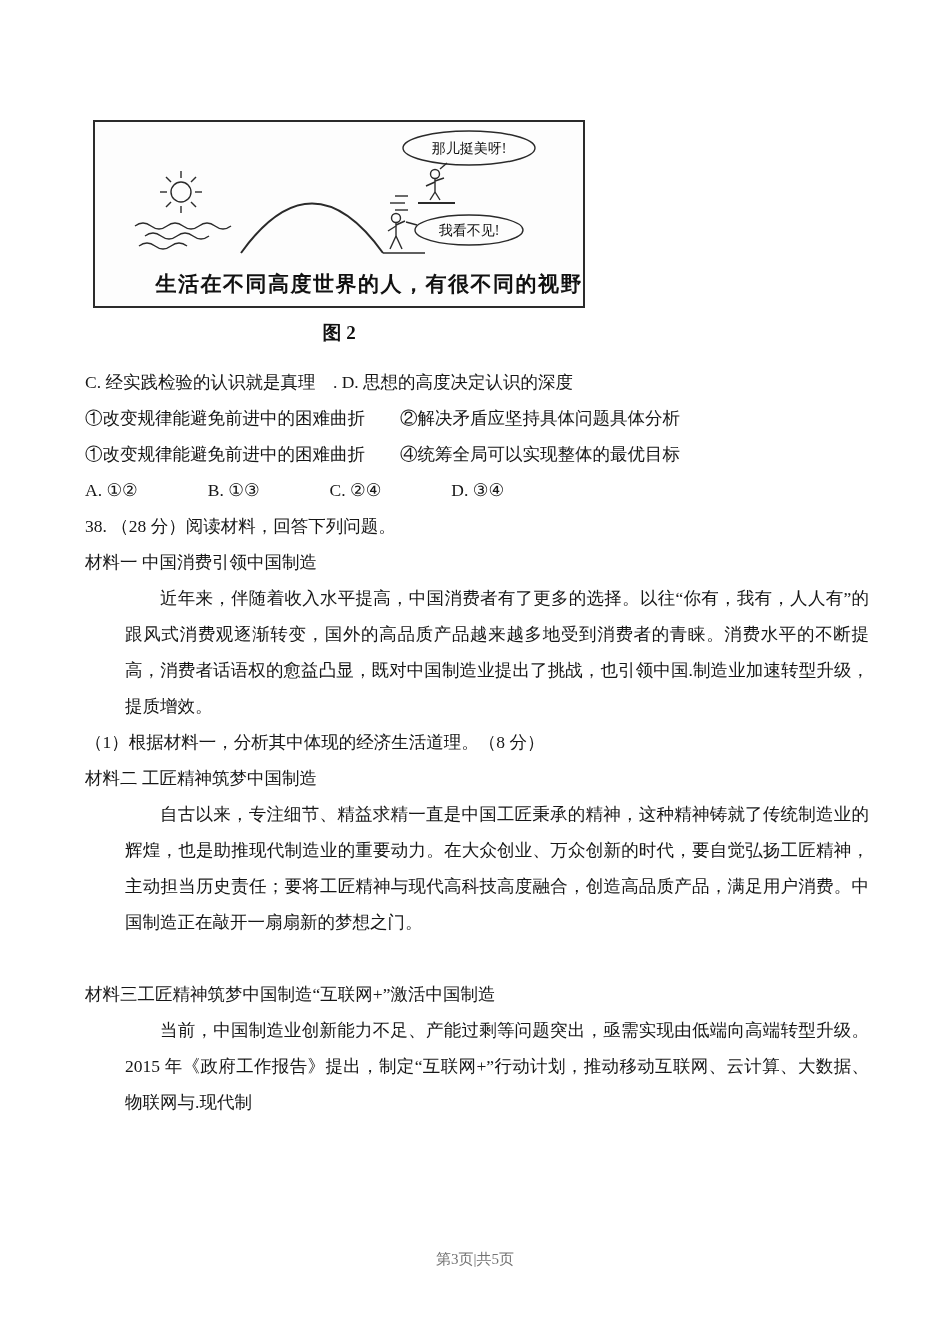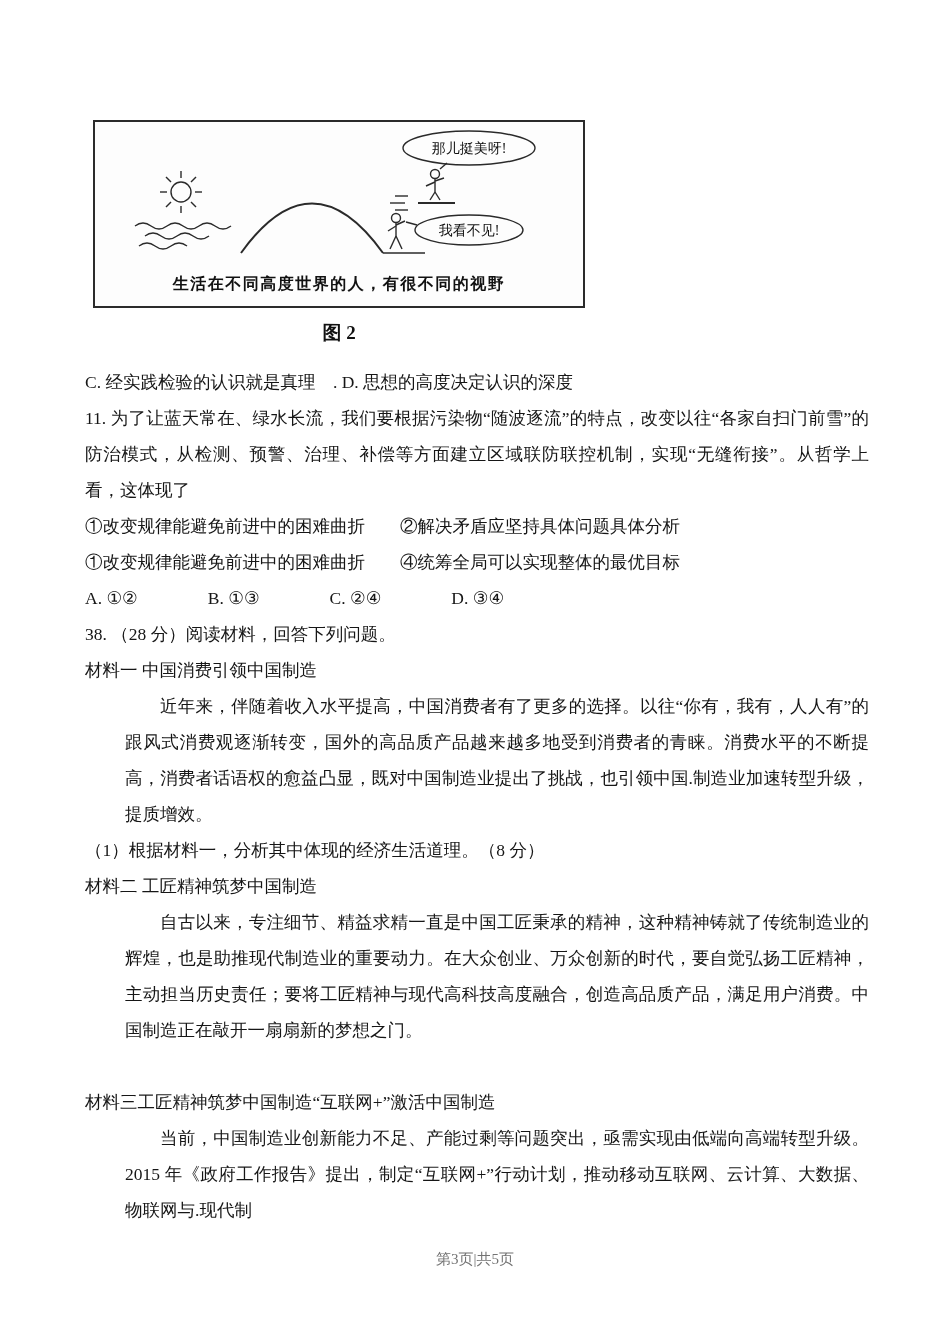--- a/index.html
+++ b/index.html
@@ -24,24 +24,24 @@
   
   .figure-block { margin-left: 8px; width: 492px; }
   .figure-box {
     width: 492px;
     height: 188px;
     border: 2px solid #2b2b2b;
     background: #fdfdfd;
   }
   .figure-art { display: block; }
   .figure-caption {
-    font-size: 16px;
+    font-size: 21px;
     font-weight: bold;
     letter-spacing: 1.5px;
-    text-align: center;
+    text-align: right;
     line-height: 44px;
     color: #111;
     white-space: nowrap;
   }
   .figure-label {
     width: 492px;
     text-align: center;
     font-size: 19px;
     font-weight: bold;
     line-height: 34px;
@@ -141,21 +141,20 @@
           <text x="374" y="31" text-anchor="middle" font-size="14" fill="#111">那儿挺美呀!</text>
           <text x="374" y="113" text-anchor="middle" font-size="14" fill="#111">我看不见!</text>
         </svg>
         <div class="figure-caption">生活在不同高度世界的人，有很不同的视野</div>
       </div>
       <div class="figure-label">图 2</div>
     </div>
 
     <div class="para nojust">C. 经实践检验的认识就是真理　. D. 思想的高度决定认识的深度</div>
 
-    <div class="para">11. 为了让蓝天常在、绿水长流，我们要根据污染物“随波逐流”的特点，改变以往“各家自扫门前雪”的防治模式，从检测、预警、治理、补偿等方面建立区域联防联控机制，实现“无缝衔接”。从哲学上看，这体现了</div>
     <div class="para nojust">①改变规律能避免前进中的困难曲折　　②解决矛盾应坚持具体问题具体分析</div>
     <div class="para nojust">①改变规律能避免前进中的困难曲折　　④统筹全局可以实现整体的最优目标</div>
     <div class="para nojust">A. ①②　　　　B. ①③　　　　C. ②④　　　　D. ③④</div>
 
     <div class="para nojust">38. （28 分）阅读材料，回答下列问题。</div>
 
     <div class="para nojust">材料一 中国消费引领中国制造</div>
     <div class="para indent">近年来，伴随着收入水平提高，中国消费者有了更多的选择。以往“你有，我有，人人有”的跟风式消费观逐渐转变，国外的高品质产品越来越多地受到消费者的青睐。消费水平的不断提高，消费者话语权的愈益凸显，既对中国制造业提出了挑战，也引领中国.制造业加速转型升级，提质增效。</div>
     <div class="para nojust">（1）根据材料一，分析其中体现的经济生活道理。（8 分）</div>
 

